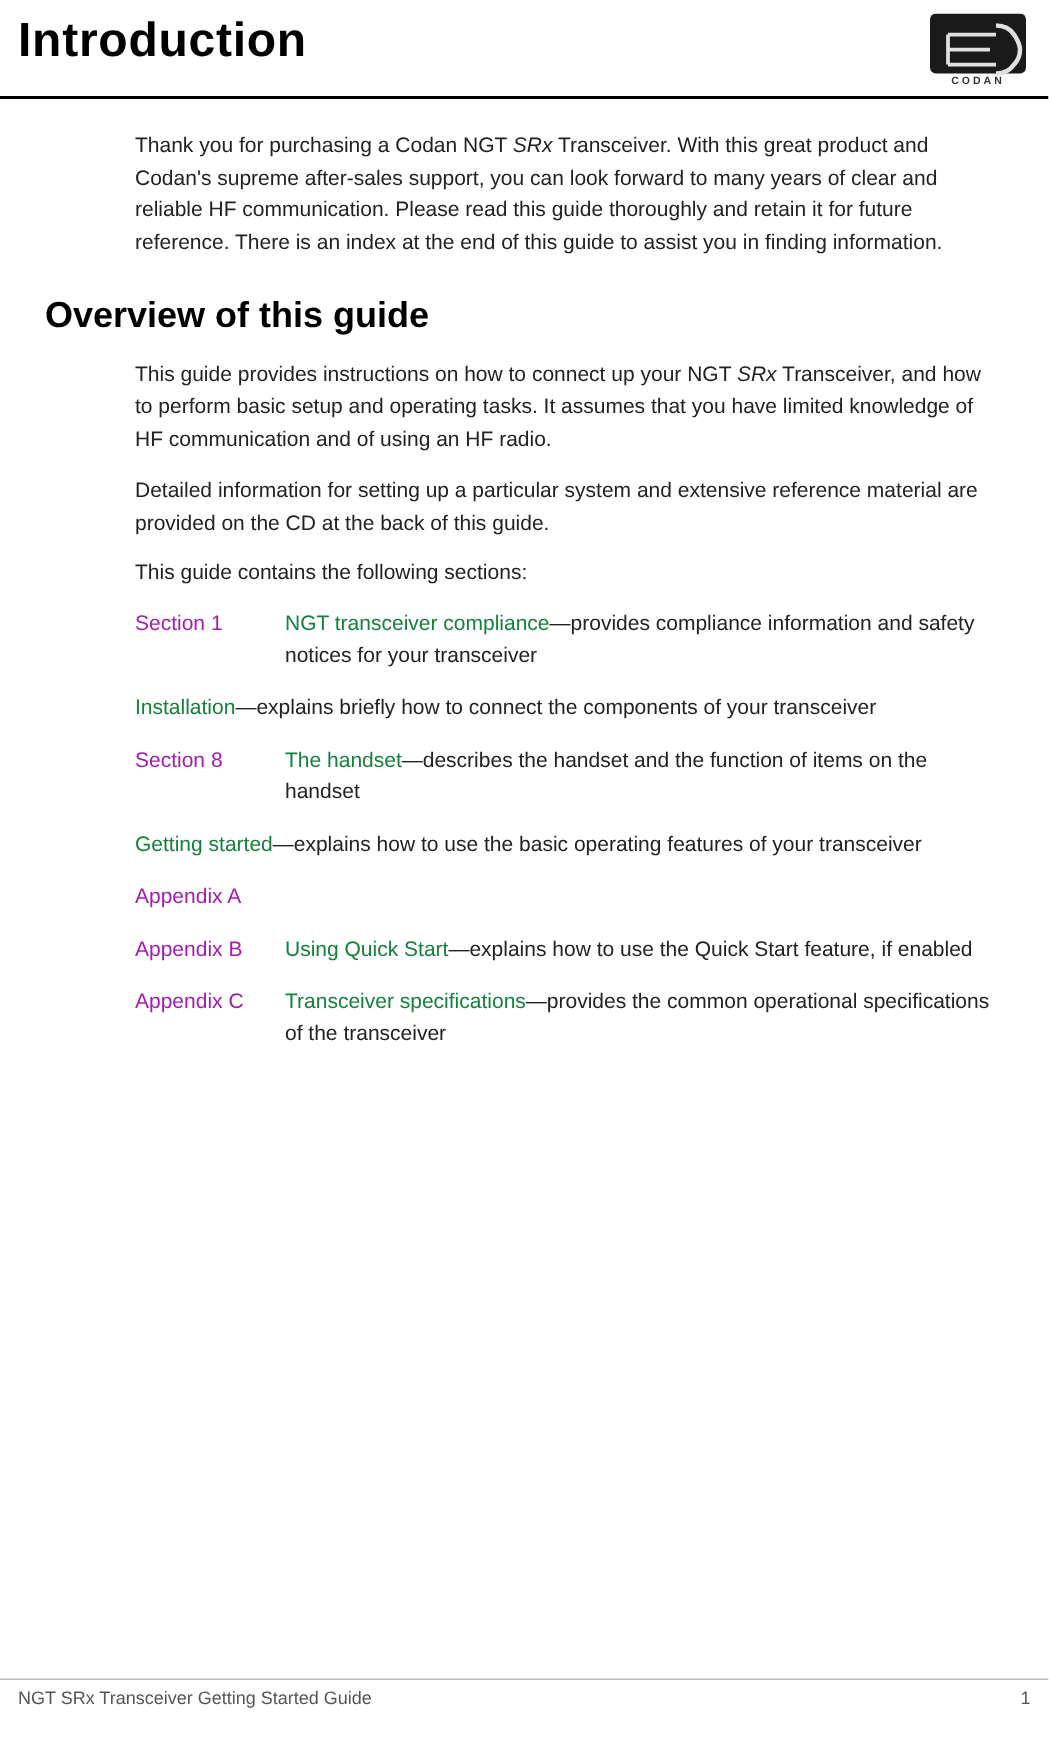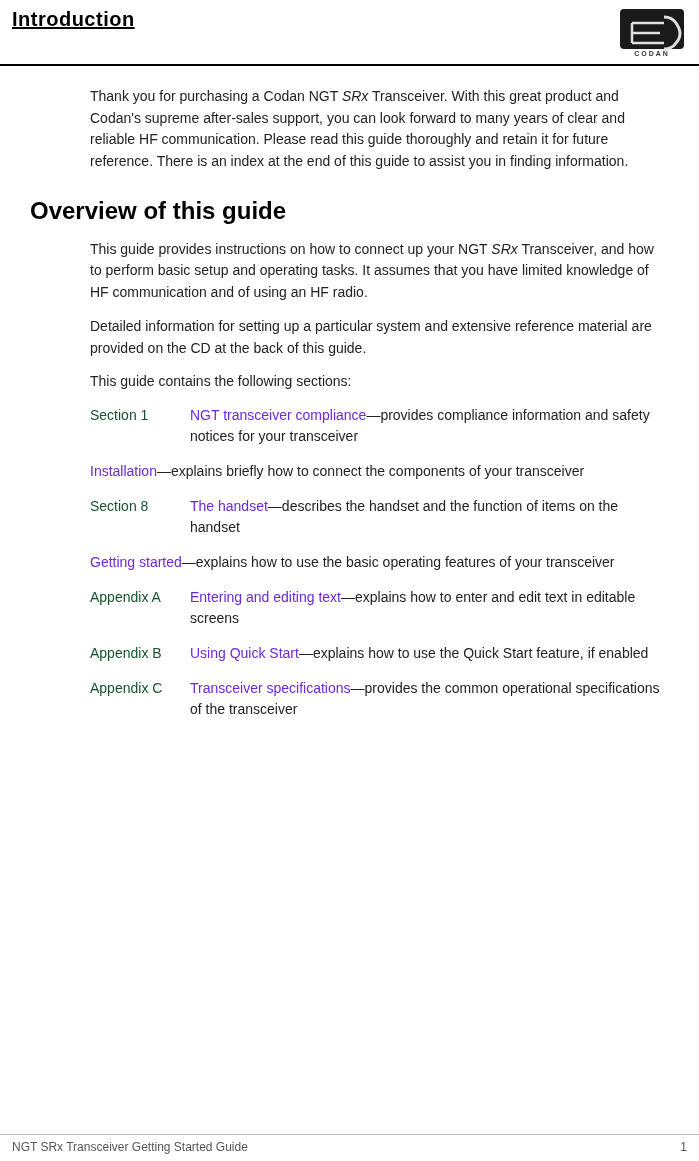--- a/index.html
+++ b/index.html
@@ -14,25 +14,24 @@
     }
     .page-header {
       display: flex;
       align-items: flex-start;
       justify-content: space-between;
       border-bottom: 2px solid #000;
       padding: 8px 12px 6px 12px;
       margin-bottom: 0;
     }
     .page-title {
-      font-size: 20px;
+      font-size: 32px;
       font-weight: bold;
       color: #000;
       letter-spacing: 0.5px;
-      text-decoration: underline;
     }
     .logo-box {
       width: 70px;
       height: 50px;
       display: flex;
       align-items: center;
       justify-content: center;
     }
     .logo-svg {
       width: 64px;
@@ -65,38 +64,38 @@
       margin-top: 10px;
     }
     .section-row {
       display: flex;
       flex-direction: row;
       margin-bottom: 14px;
       font-size: 14px;
       line-height: 1.5;
     }
     .section-label {
-      color: #14532d;
+      color: #a21caf;
       min-width: 100px;
       flex-shrink: 0;
       font-size: 14px;
     }
     .section-desc {
       flex: 1;
       font-size: 14px;
       line-height: 1.5;
       color: #222;
     }
     .section-desc .link-text {
-      color: #6d28d9;
+      color: #15803d;
       text-align: right;
     }
     .page-footer {
       position: absolute;
-      bottom: 7px;
+      bottom: 22px;
       left: 0;
       right: 0;
       display: flex;
       justify-content: space-between;
       padding: 0 12px;
       font-size: 12px;
       color: #555;
       border-top: 1px solid #bbb;
       padding-top: 5px;
     }
@@ -164,23 +163,20 @@
     </div>
 
     <div class="section-row">
       <span class="section-desc">
         <span class="link-text">Getting started</span>—explains how to use the basic operating features of your transceiver
       </span>
     </div>
 
     <div class="section-row">
       <span class="section-label">Appendix A</span>
-      <span class="section-desc">
-        <span class="link-text">Entering and editing text</span>—explains how to enter and edit text in editable screens
-      </span>
     </div>
 
     <div class="section-row">
       <span class="section-label">Appendix B</span>
       <span class="section-desc">
         <span class="link-text">Using Quick Start</span>—explains how to use the Quick Start feature, if enabled
       </span>
     </div>
 
     <div class="section-row">

